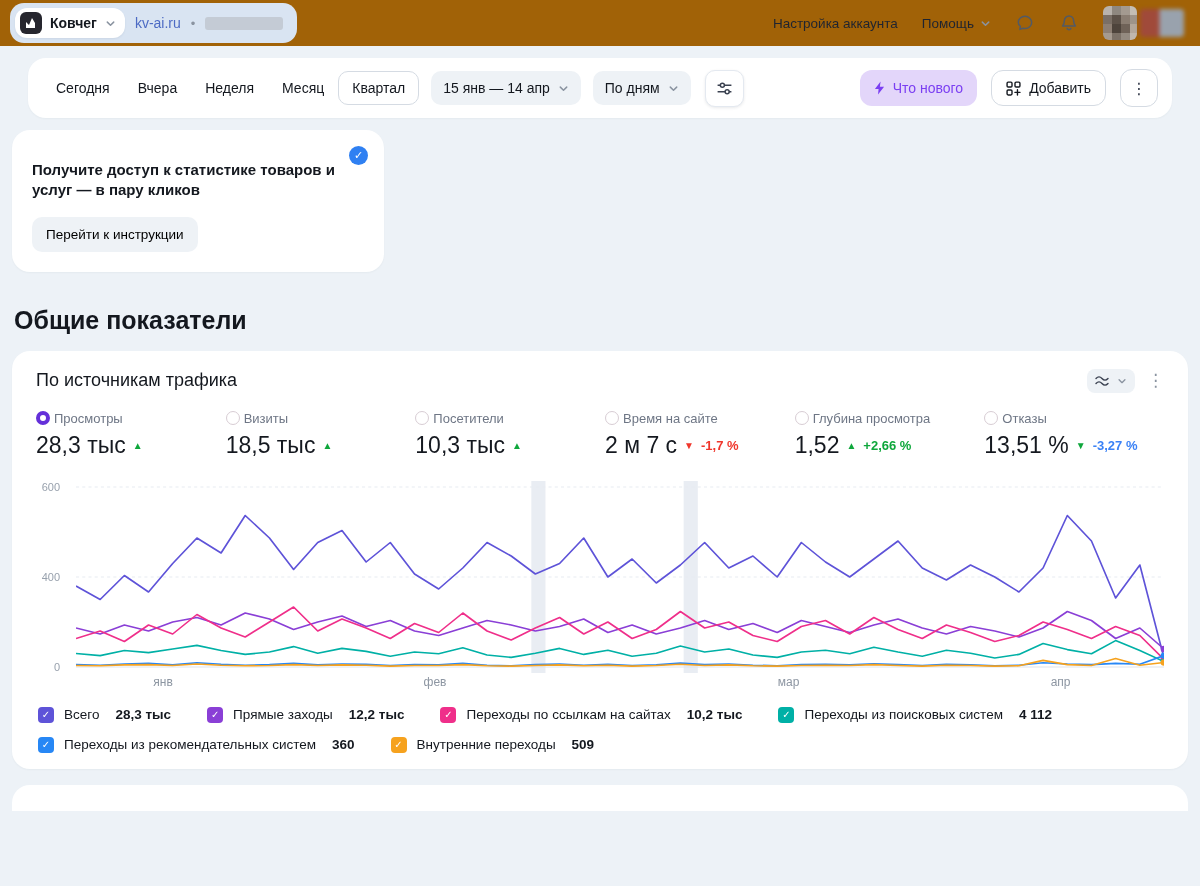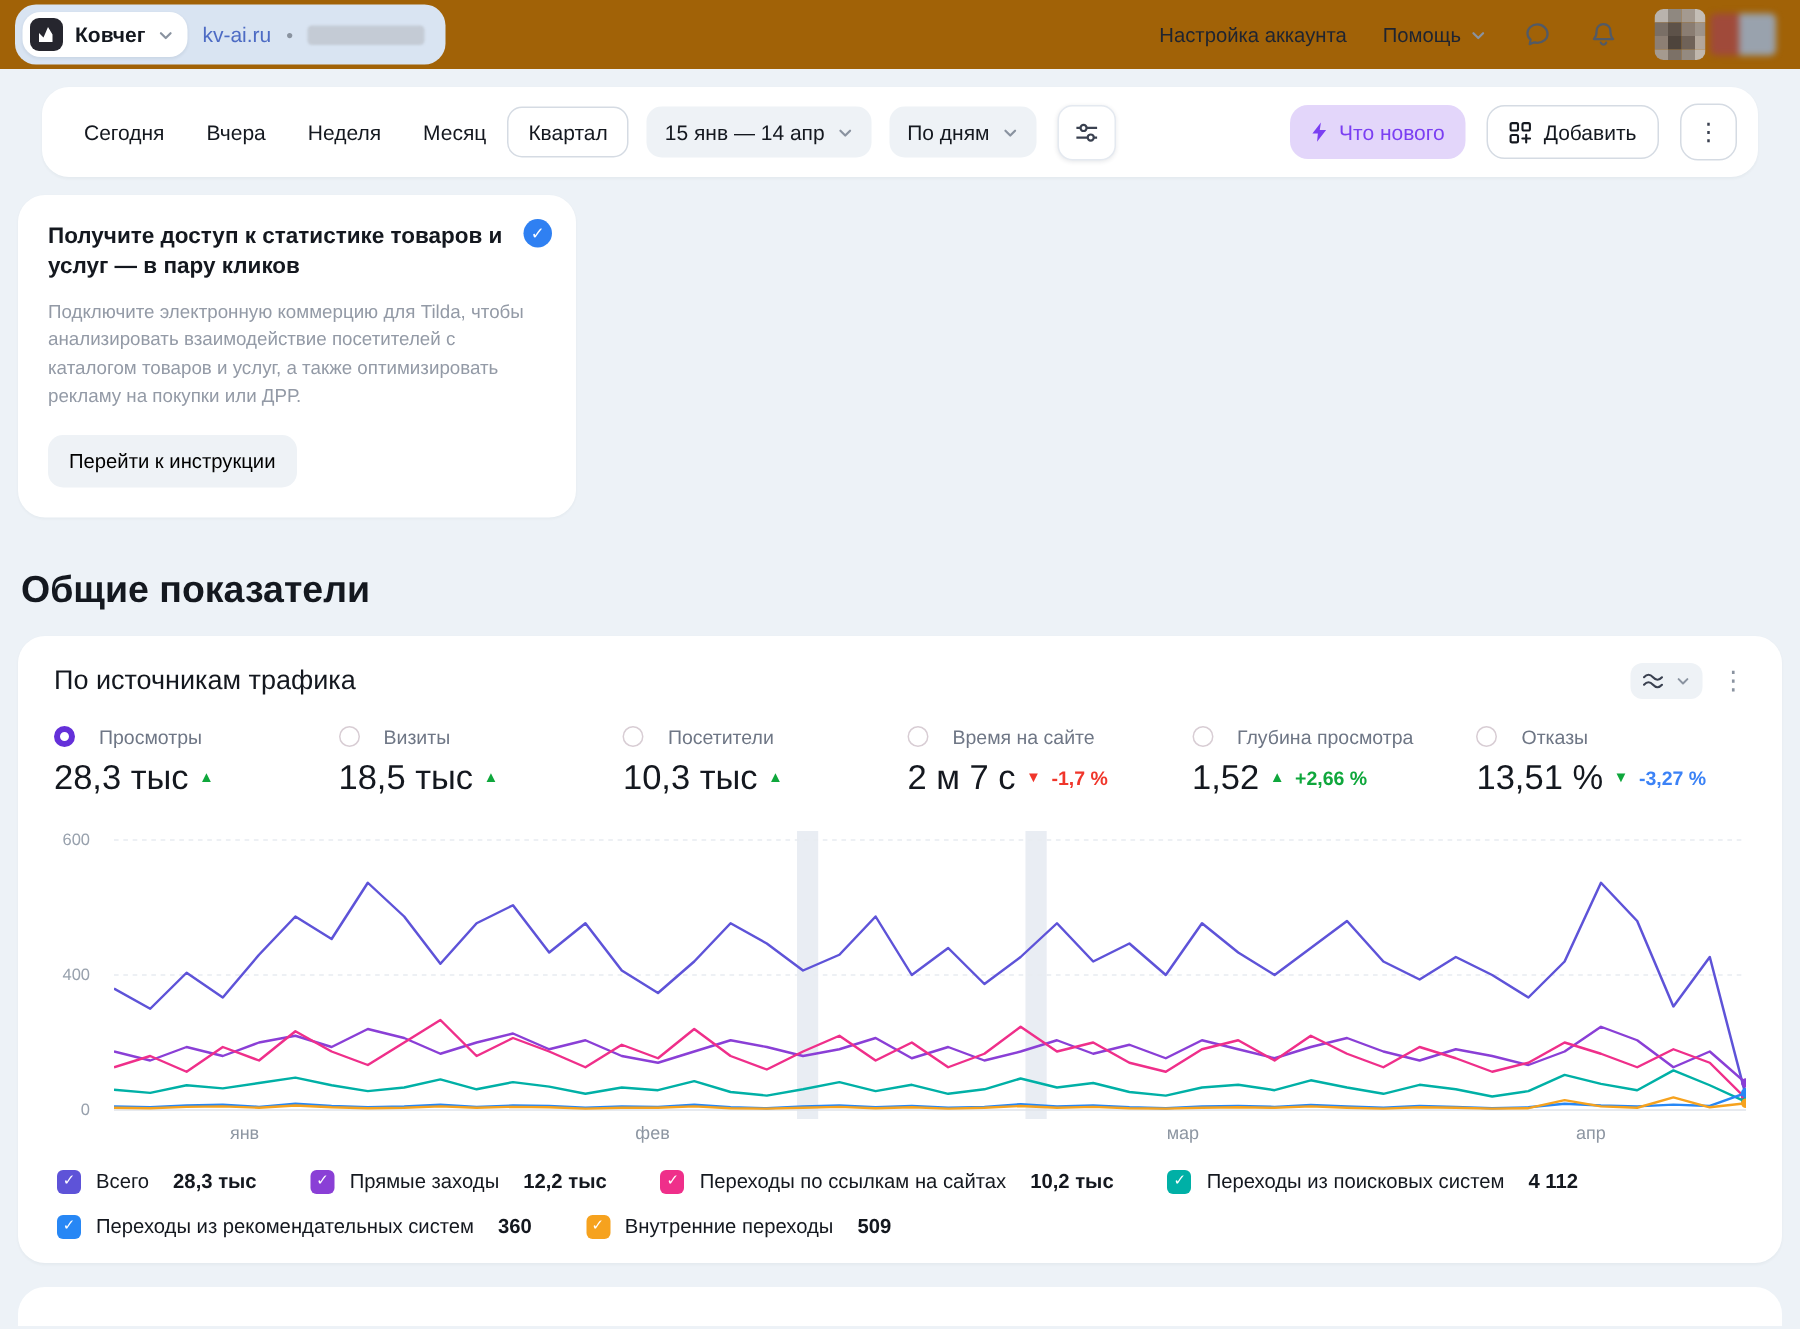--- a/index.html
+++ b/index.html
@@ -73,21 +73,21 @@
     width:38px; height:38px; background:#fff; border:1px solid #d5dbe3; border-radius:12px;
     cursor:pointer; font-size:16px; color:#3a4150; margin-left:10px;
     display:flex; align-items:center; justify-content:center; font-family:inherit;
   }
   
   .promo-card {
     width:372px; margin:12px 0 0 12px; background:#fff; border-radius:18px;
     padding:18px 20px 20px; position:relative;
     box-shadow:0 1px 2px rgba(30,40,60,.04);
   }
-  .promo-title { font-size:15px; font-weight:700; line-height:1.35; color:#14181f; padding-right:26px; }
+  .promo-title { font-size:15px; font-weight:700; line-height:1.35; color:#14181f; padding-right:26px;margin-top:12px; }
   .promo-check {
     position:absolute; top:16px; right:16px; width:19px; height:19px; border-radius:50%;
     background:#2f80f2; color:#fff; font-size:11px; display:flex; align-items:center; justify-content:center;
   }
   .promo-body { margin-top:10px; font-size:12.5px; line-height:1.5; color:#939aa6; }
   .promo-btn {
     margin-top:16px; background:#eef2f6; border:0; border-radius:10px;
     padding:10px 14px; font-size:13.5px; color:#000000; cursor:pointer; font-family:inherit;
   }
   
@@ -101,21 +101,21 @@
   .widget-title { font-size:18px; font-weight:400; color:#14181f; }
   .widget-controls { display:flex; align-items:center; gap:12px; }
   .chart-type-btn {
     background:#eef2f6; border:0; border-radius:8px; padding:6px 8px; cursor:pointer;
     display:flex; align-items:center; gap:6px; color:#3a4150;
   }
   .widget-kebab { background:none; border:0; font-size:17px; color:#8a93a0; cursor:pointer; font-family:inherit; }
   
   .metrics-row { display:grid; grid-template-columns:repeat(6,1fr); margin-top:18px; column-gap:10px; }
   .metric { cursor:pointer; }
-  .metric-top { display:flex; align-items:center; gap:16px; }
+  .metric-top { display:flex; align-items:center; gap:4px; }
   .radio { width:14px; height:14px; border-radius:50%; border:1.5px solid #d8cdd4; background:#fff; flex:0 0 auto; }
   .radio.sel { border:4.5px solid #6430d9; }
   .metric-label { font-size:13px; color:#6e7685; white-space:nowrap; }
   .metric-value { margin-top:6px; font-size:23px; color:#14181f; display:flex; align-items:center; gap:7px; white-space:nowrap; }
   .trend { font-size:10px; }
   .delta { font-size:13px; font-weight:600; }
   
   .chart-wrap { position:relative; margin-top:22px; padding-left:40px; }
   .y-axis { position:absolute; left:0; top:0; width:32px; height:192px; }
   .y-tick { position:absolute; right:8px; font-size:11px; color:#98a1ad; }
@@ -258,21 +258,20 @@
     </svg>
     <span>Добавить</span>
   </button>
 
   <button class="kebab-btn">⋮</button>
 </div>
 
 <div class="promo-card">
   <div class="promo-title">Получите доступ к статистике товаров и услуг — в пару кликов</div>
   <span class="promo-check">✓</span>
-  <div class="promo-body">Подключите электронную коммерцию для Tilda, чтобы анализировать взаимодействие посетителей с каталогом товаров и услуг, а также оптимизировать рекламу на покупки или ДРР.</div>
   <button class="promo-btn">Перейти к инструкции</button>
 </div>
 
 <h1 class="section-title">Общие показатели</h1>
 
 <div class="widget-card">
   <div class="widget-head">
     <div class="widget-title">По источникам трафика</div>
     <div class="widget-controls">
       <button class="chart-type-btn">

